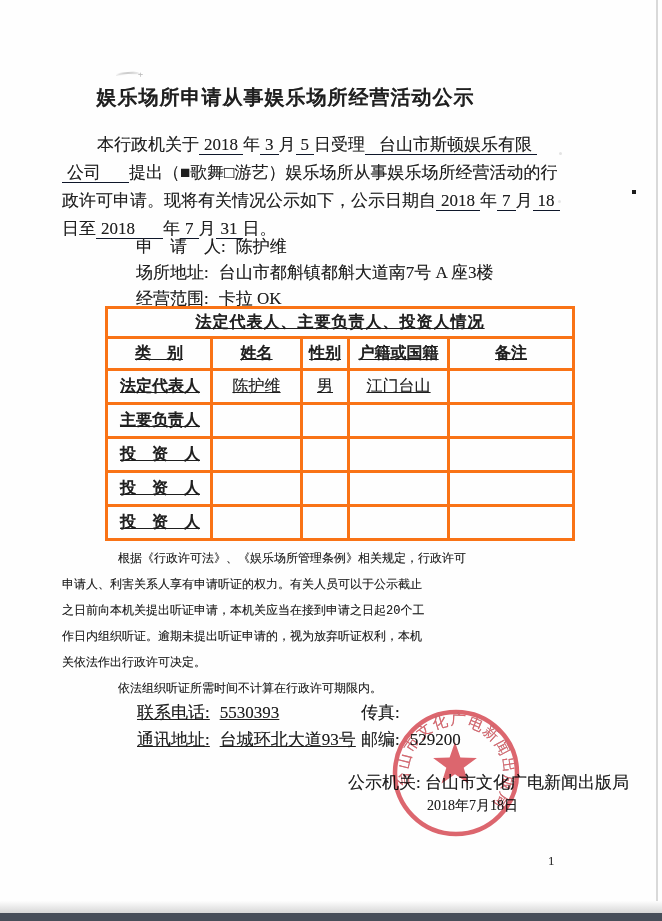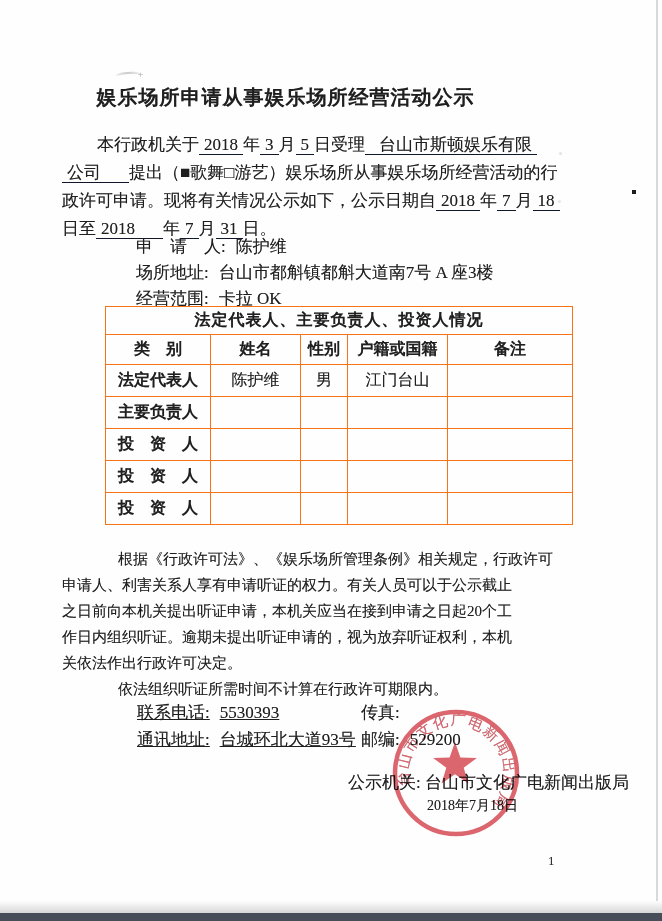--- a/index.html
+++ b/index.html
@@ -21,27 +21,27 @@
   .iline.indent { padding-left:35px; }
   .u { border-bottom:1px solid #0f172a; padding:0 5px; }
   .u.lead { padding-left:14px; }
   .u.tail { padding-right:28px; }
   
   #info { position:absolute; top:234px; left:136px; font-size:17px; line-height:26px; }
   .info-line { white-space:nowrap; }
   .info-value { margin-left:10px; }
   
   #persons-table { position:absolute; top:306px; left:105px; border-collapse:collapse; table-layout:fixed; width:467px; font-size:16px; }
-  #persons-table td { border:1px solid #f97316; text-align:center; vertical-align:middle; padding:0; overflow:hidden; }
+  #persons-table td { border:3px solid #f97316; text-align:center; vertical-align:middle; padding:0; overflow:hidden;text-decoration:underline; }
   #persons-table .t-title { font-weight:bold; height:27px; letter-spacing:1px; }
   #persons-table .hrow td { font-weight:bold; height:29px; }
   #persons-table .drow td { height:31px; }
   #persons-table .drow td.cat { text-align:left; padding-left:12px; font-weight:bold; }
   
-  #hearing { position:absolute; top:546px; left:62px; width:566px; font-size:15px; line-height:26px; }
+  #hearing { position:absolute; top:546px; left:62px; width:566px; font-size:12px; line-height:26px;font-family:Liberation Mono, monospace; }
   #hearing-p1 { white-space:pre-line; text-indent:56px; }
   #hearing-p2 { text-indent:56px; }
   
   #contact { position:absolute; top:699px; left:76px; width:560px; font-size:17px; line-height:27px;text-decoration:underline; }
   .c-line { position:relative; white-space:nowrap; padding-left:61px; height:27px; }
   .c-val { margin-left:10px; }
   .c-right { position:absolute; left:285px; top:0; }
   
   #issuer-line { position:absolute; top:771px; left:300px; font-size:17px; white-space:nowrap;margin-left:48px; }
   #issue-date { position:absolute; top:797px; left:427px; font-size:14px; white-space:nowrap; }

